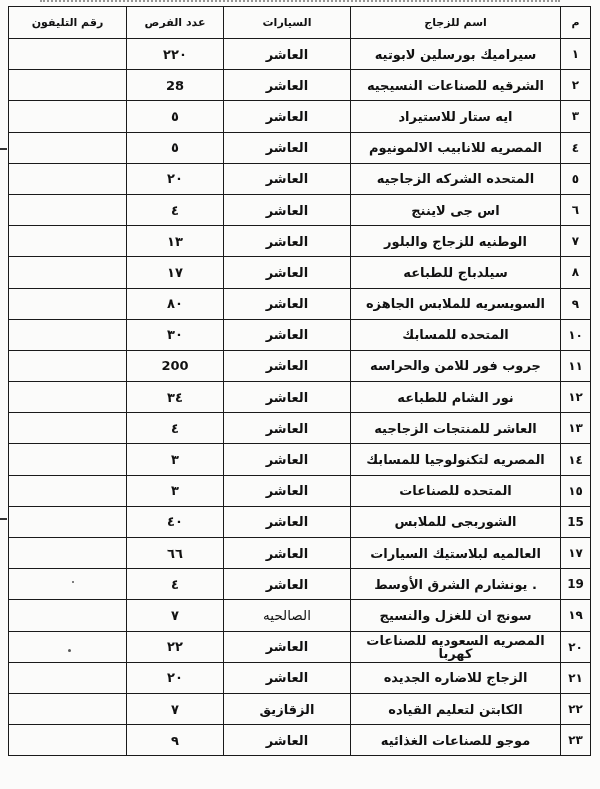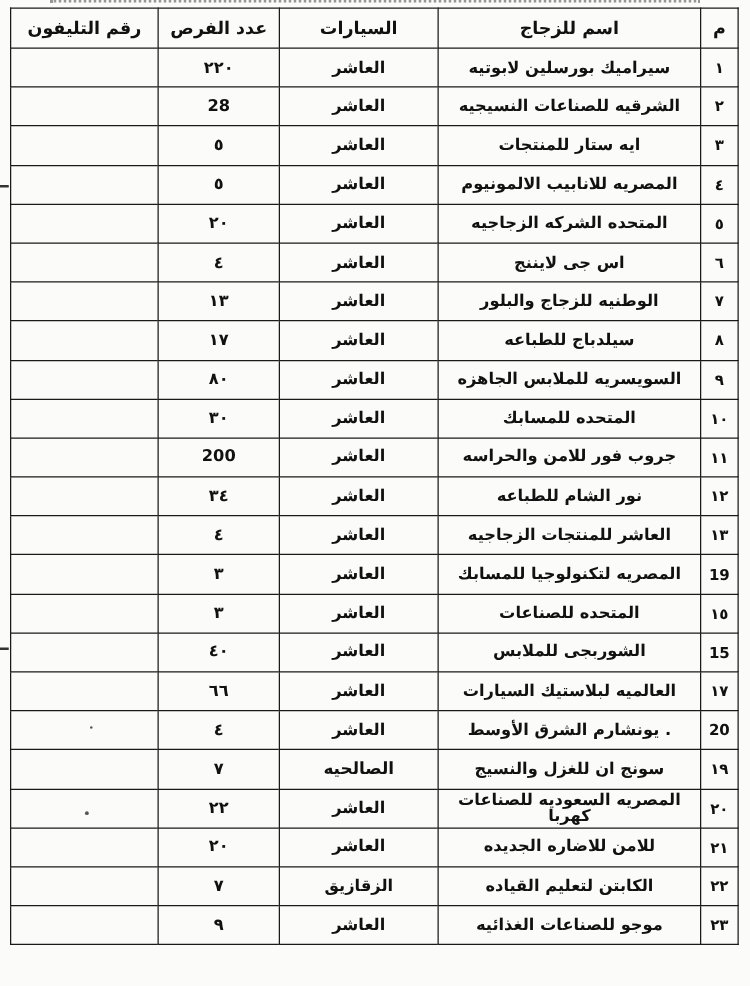--- a/index.html
+++ b/index.html
@@ -12,28 +12,28 @@
     border-top:2px dotted #555; opacity:.6;
   }
   table {
     position:absolute; left:8px; top:6px; width:582px;
     border-collapse:collapse; direction:rtl; table-layout:fixed;
   }
   td, th {
     border:1.6px solid #1a1a1a; text-align:center; vertical-align:middle;
     padding:0; font-weight:bold; font-size:13px; height:30.2px; line-height:1;
   }
-  th { height:31px; font-size:14px; }
+  th { height:31px; font-size:11px; }
   col.c-num { width:30px; }
   col.c-name { width:210px; }
   col.c-addr { width:127px; }
   col.c-count { width:97px; }
   col.c-phone { width:118px; }
   td.num { font-size:12px; }
-  td.addr.light { font-weight:bold; font-size:13.5px; }
+  td.addr.light { font-weight:normal; font-size:13.5px; }
   .dash { position:absolute; left:0; width:7px; height:1.5px; background:#333; }
   .dot { position:absolute; width:3px; height:3px; border-radius:50%; background:#555; }
 </style>
 </head>
 <body>
 
 <div class="topline"></div>
 
 <table>
   <colgroup>
@@ -62,21 +62,21 @@
       </tr>
       <tr>
         <td class="num">٢</td>
         <td class="name">الشرقيه للصناعات النسيجيه</td>
         <td class="addr">العاشر</td>
         <td class="count">28</td>
         <td class="phone"></td>
       </tr>
       <tr>
         <td class="num">٣</td>
-        <td class="name">ايه ستار للمنتجات</td>
+        <td class="name">ايه ستار للاستيراد</td>
         <td class="addr">العاشر</td>
         <td class="count">٥</td>
         <td class="phone"></td>
       </tr>
       <tr>
         <td class="num">٤</td>
         <td class="name">المصريه للانابيب الالمونيوم</td>
         <td class="addr">العاشر</td>
         <td class="count">٥</td>
         <td class="phone"></td>
@@ -138,21 +138,21 @@
         <td class="phone"></td>
       </tr>
       <tr>
         <td class="num">١٣</td>
         <td class="name">العاشر للمنتجات الزجاجيه</td>
         <td class="addr">العاشر</td>
         <td class="count">٤</td>
         <td class="phone"></td>
       </tr>
       <tr>
-        <td class="num">19</td>
+        <td class="num">١٤</td>
         <td class="name">المصريه لتكنولوجيا للمسابك</td>
         <td class="addr">العاشر</td>
         <td class="count">٣</td>
         <td class="phone"></td>
       </tr>
       <tr>
         <td class="num">١٥</td>
         <td class="name">المتحده للصناعات</td>
         <td class="addr">العاشر</td>
         <td class="count">٣</td>
@@ -166,21 +166,21 @@
         <td class="phone"></td>
       </tr>
       <tr>
         <td class="num">١٧</td>
         <td class="name">العالميه لبلاستيك السيارات</td>
         <td class="addr">العاشر</td>
         <td class="count">٦٦</td>
         <td class="phone"></td>
       </tr>
       <tr>
-        <td class="num">20</td>
+        <td class="num">19</td>
         <td class="name">. يونشارم الشرق الأوسط</td>
         <td class="addr">العاشر</td>
         <td class="count">٤</td>
         <td class="phone"></td>
       </tr>
       <tr>
         <td class="num">١٩</td>
         <td class="name">سونج ان للغزل والنسيج</td>
         <td class="addr light">الصالحيه</td>
         <td class="count">٧</td>
@@ -188,21 +188,21 @@
       </tr>
       <tr>
         <td class="num">٢٠</td>
         <td class="name">المصريه السعوديه للصناعات كهربا</td>
         <td class="addr">العاشر</td>
         <td class="count">٢٢</td>
         <td class="phone"></td>
       </tr>
       <tr>
         <td class="num">٢١</td>
-        <td class="name">للامن للاضاره الجديده</td>
+        <td class="name">الزجاج للاضاره الجديده</td>
         <td class="addr">العاشر</td>
         <td class="count">٢٠</td>
         <td class="phone"></td>
       </tr>
       <tr>
         <td class="num">٢٢</td>
         <td class="name">الكابتن لتعليم القياده</td>
         <td class="addr">الزقازيق</td>
         <td class="count">٧</td>
         <td class="phone"></td>

